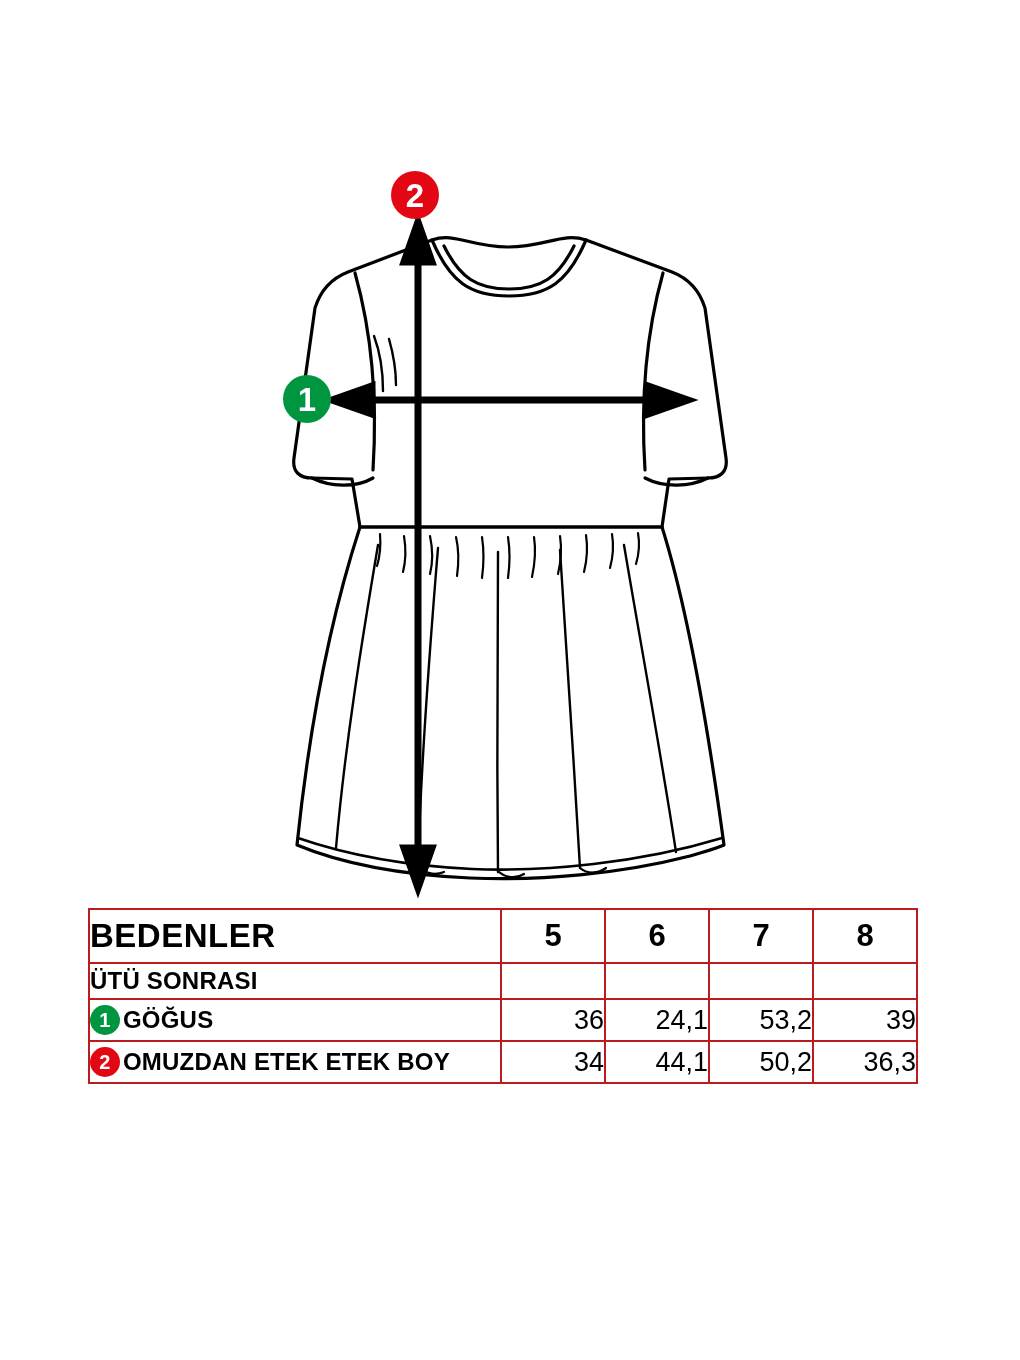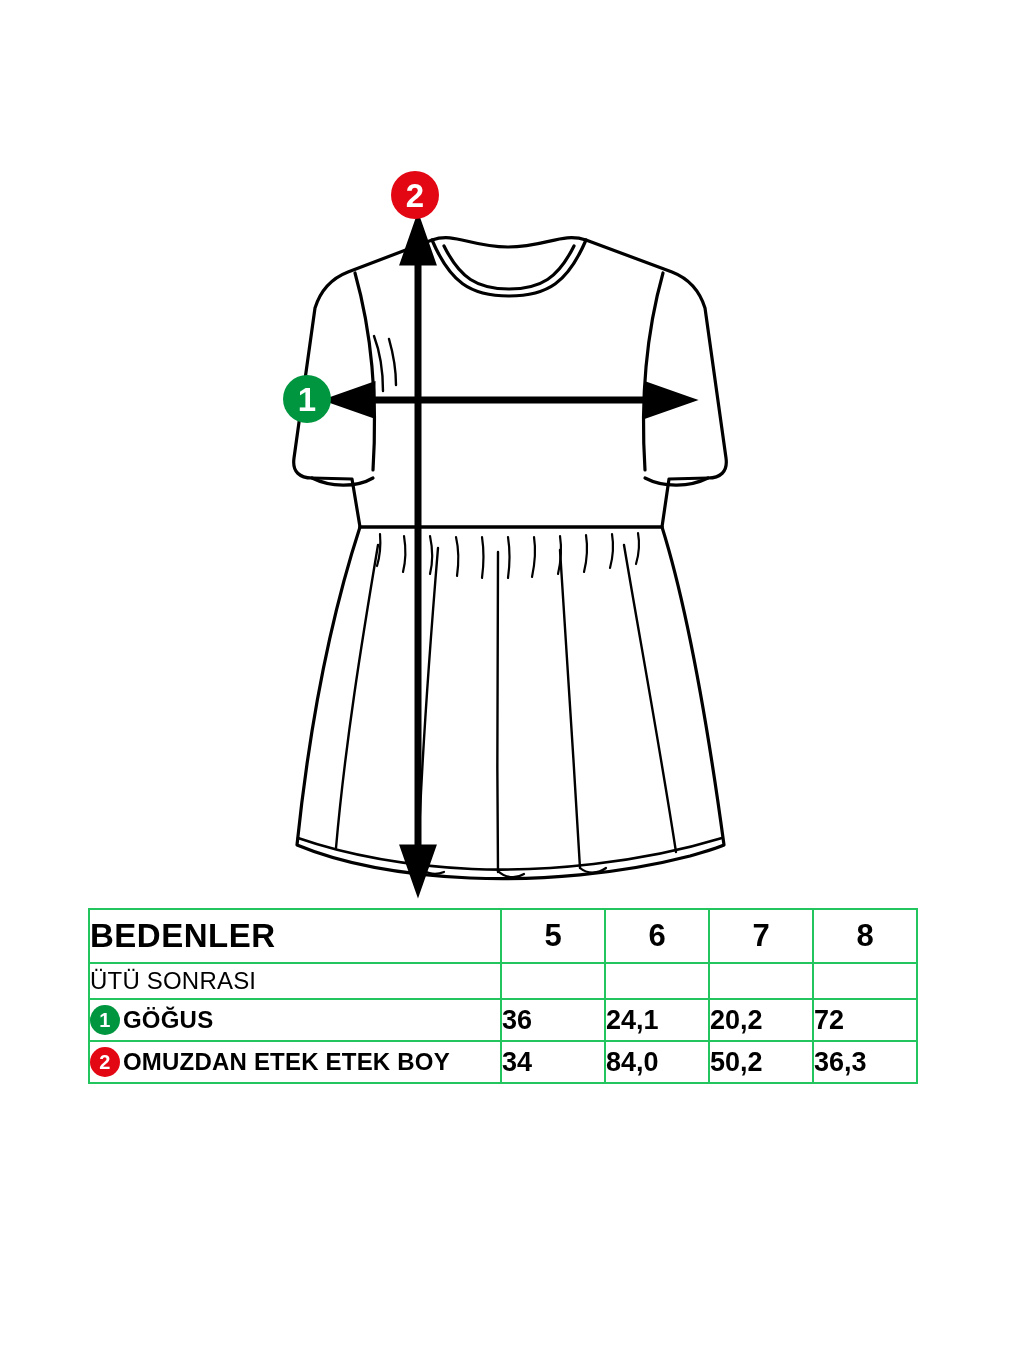--- a/index.html
+++ b/index.html
@@ -35,21 +35,21 @@
   
   #size-table {
     position: absolute;
     left: 88px;
     top: 908px;
     width: 830px;
     border-collapse: collapse;
     table-layout: fixed;
   }
   #size-table td {
-    border: 2px solid #22c55e;
+    border: 2px solid #b91c1c;
     padding: 0;
     vertical-align: middle;
   }
   .col-label { width: 412px; }
   .col-size  { width: 104px; }
 
   .cell-head-label {
     font-size: 33px;
     font-weight: bold;
     letter-spacing: 0.5px;
@@ -57,38 +57,38 @@
     height: 52px;
   }
   .cell-head-size {
     font-size: 31px;
     font-weight: bold;
     text-align: center;
     height: 52px;
   }
   .cell-sub {
     font-size: 24px;
-    font-weight: normal;
+    font-weight: bold;
     padding: 4px 0 4px 22px;
     height: 34px;
     letter-spacing: 0.2px;
   }
   .cell-empty { height: 34px; }
   .cell-row-label {
     font-size: 24px;
     font-weight: bold;
     height: 40px;
     padding: 0 0 0 18px;
     letter-spacing: 0.2px;
     white-space: nowrap;
   }
   .cell-val {
     font-size: 27px;
-    font-weight: bold;
-    text-align: left;
+    font-weight: normal;
+    text-align: right;
     height: 40px;
   }
   .row-label-inner {
     display: flex;
     align-items: center;
     gap: 3px;
   }
   .badge {
     display: inline-flex;
     align-items: center;
@@ -227,31 +227,31 @@
       </tr>
       <tr>
         <td class="cell-row-label">
           <div class="row-label-inner">
             <span class="badge badge-green">1</span>
             <span class="row-label-text">GÖĞUS</span>
           </div>
         </td>
         <td class="cell-val">36</td>
         <td class="cell-val">24,1</td>
-        <td class="cell-val">20,2</td>
-        <td class="cell-val">72</td>
+        <td class="cell-val">53,2</td>
+        <td class="cell-val">39</td>
       </tr>
       <tr>
         <td class="cell-row-label">
           <div class="row-label-inner">
             <span class="badge badge-red">2</span>
             <span class="row-label-text">OMUZDAN ETEK ETEK BOY</span>
           </div>
         </td>
         <td class="cell-val">34</td>
-        <td class="cell-val">84,0</td>
+        <td class="cell-val">44,1</td>
         <td class="cell-val">50,2</td>
         <td class="cell-val">36,3</td>
       </tr>
     </tbody>
   </table>
 
 </div>
 
 </body></html>

